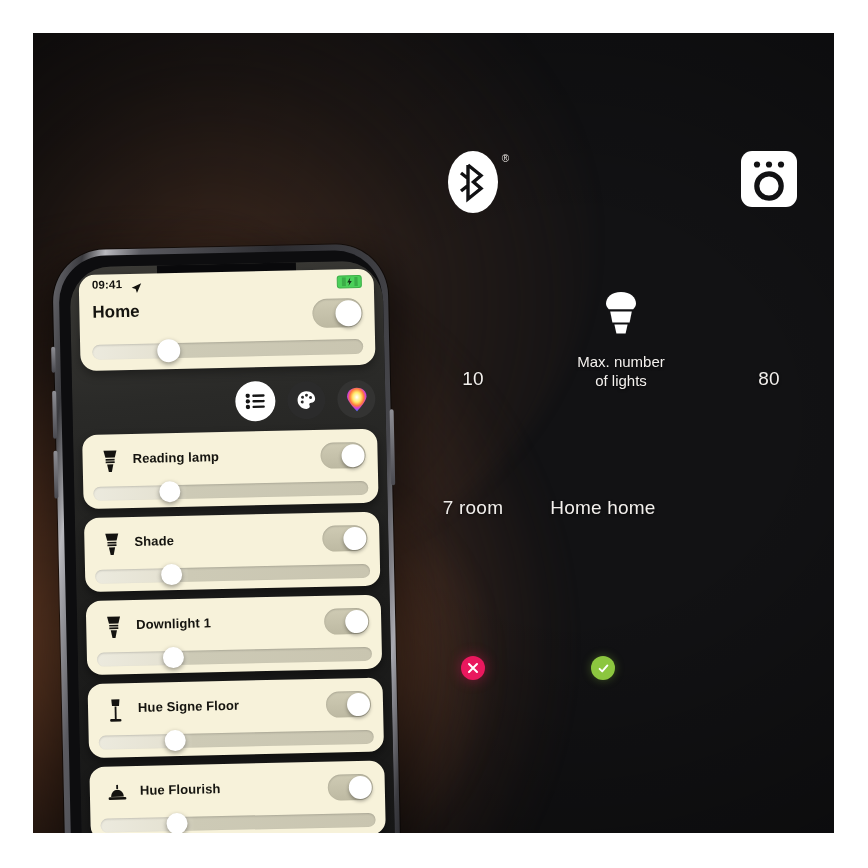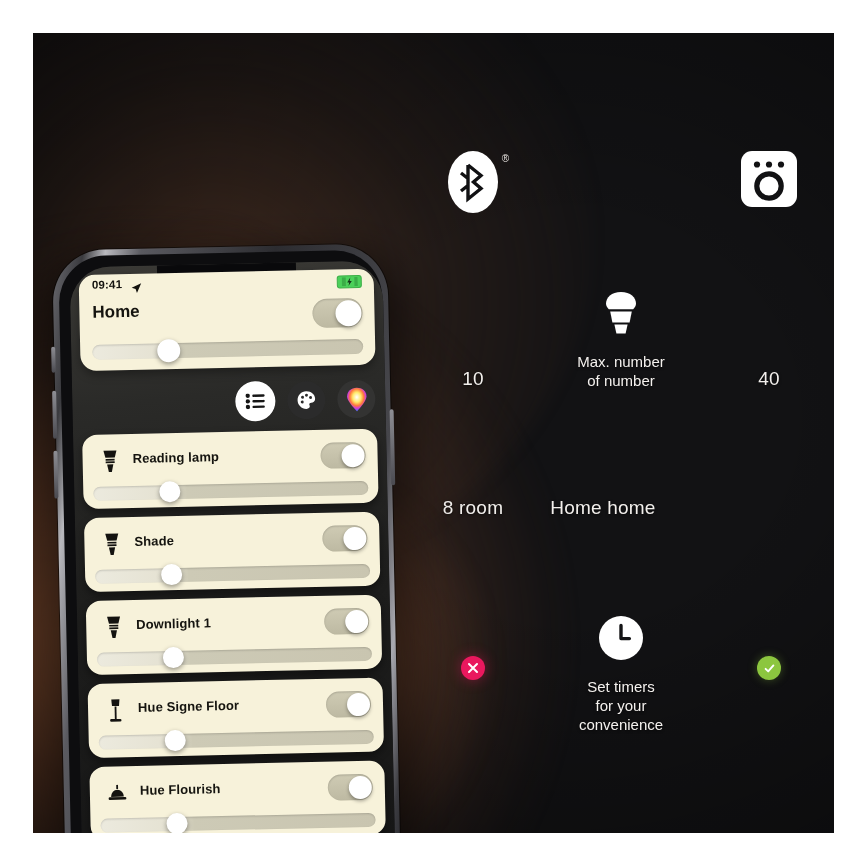--- a/index.html
+++ b/index.html
@@ -153,56 +153,43 @@
         <div>
           <svg class="ico" width="34" height="44" viewBox="0 0 34 44">
             <path d="M17 1 C26.5 1 32 6.6 32 12.6 C32 15.2 30.6 17 29.2 18.2 L4.8 18.2
                      C3.4 17 2 15.2 2 12.6 C2 6.6 7.5 1 17 1 Z" fill="#ffffff"></path>
             <path d="M6.2 20.4 L27.8 20.4 L25.6 31.4 L8.4 31.4 Z" fill="#ffffff"></path>
             <path d="M10.4 33.4 L23.6 33.4 L21.6 42.4 L12.4 42.4 Z" fill="#ffffff"></path>
           </svg>
         </div>
         <div class="cmp-cap">
           <span>Max. number</span><br>
-          <span>of number</span>
+          <span>of lights</span>
         </div>
       </div>
       <div class="cmp-side" style="padding-top:43px;">
-        <span class="cmp-val">40</span>
+        <span class="cmp-val">80</span>
       </div>
     </div>
 
     <div class="cmp-row" style="top:437px;">
       <div class="cmp-side" style="padding-top:28px;">
-        <span class="cmp-val">8 room</span>
+        <span class="cmp-val">7 room</span>
       </div>
       <div class="cmp-side" style="padding-top:28px;">
         <span class="cmp-val">Home home</span>
       </div>
     </div>
 
     <div class="cmp-row" style="top:583px;">
       <div class="cmp-side" style="padding-top:40px;">
         <div class="badge" style="background:#E9185E;box-shadow:0 0 14px rgba(233,24,94,.45);">
           <svg width="12" height="12" viewBox="0 0 12 12">
             <path d="M2 2 L10 10 M10 2 L2 10" stroke="#ffffff" stroke-width="2" stroke-linecap="round"></path>
           </svg>
-        </div>
-      </div>
-      <div class="cmp-mid">
-        <div>
-          <svg class="ico" width="44" height="44" viewBox="0 0 44 44">
-            <circle cx="22" cy="22" r="22" fill="#ffffff"></circle>
-            <path d="M22 9.5 L22 22.6 L30.4 22.6" fill="none" stroke="#141416" stroke-width="3.4" stroke-linecap="round" stroke-linejoin="round"></path>
-          </svg>
-        </div>
-        <div class="cmp-cap">
-          <span>Set timers</span><br>
-          <span>for your</span><br>
-          <span>convenience</span>
         </div>
       </div>
       <div class="cmp-side" style="padding-top:40px;">
         <div class="badge" style="background:#8CC63F;box-shadow:0 0 10px rgba(140,198,63,.35);">
           <svg width="13" height="13" viewBox="0 0 13 13">
             <path d="M2.6 6.8 L5.2 9.4 L10.4 3.4" fill="none" stroke="#ffffff" stroke-width="1.9" stroke-linecap="round" stroke-linejoin="round"></path>
           </svg>
         </div>
       </div>
     </div>

